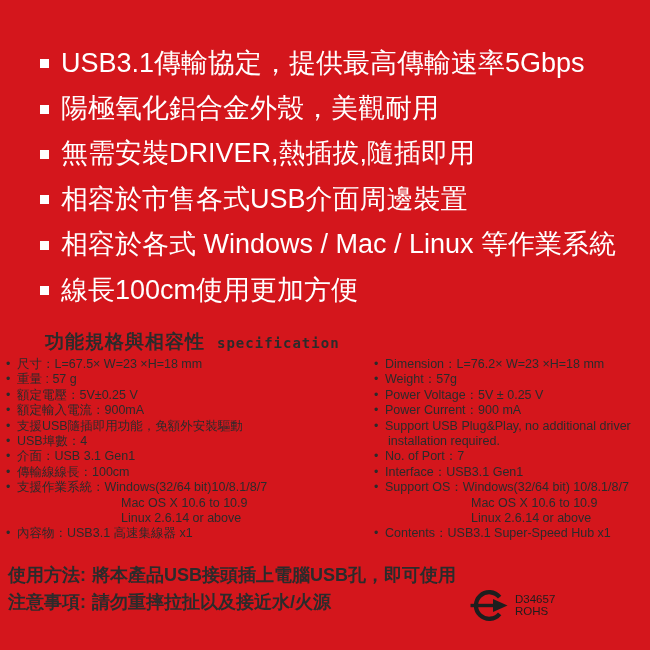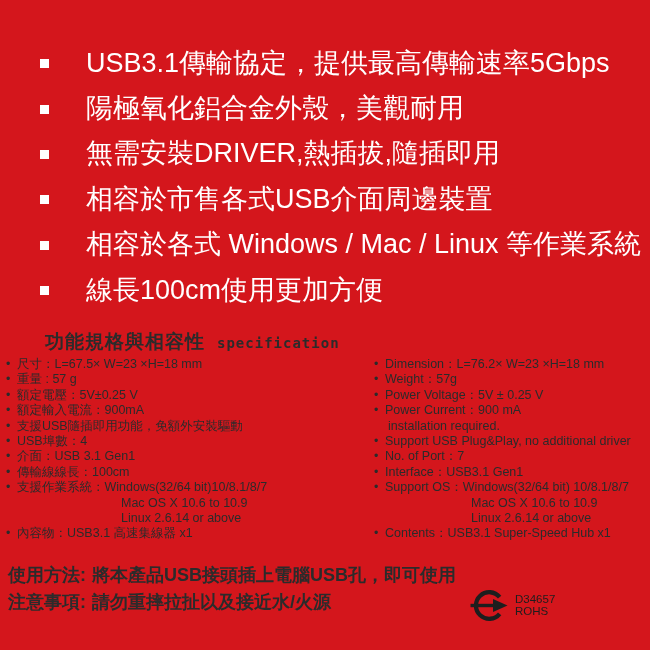--- a/index.html
+++ b/index.html
@@ -24,21 +24,20 @@
   .feature-bullet {
     width: 9px; height: 9px; flex: none;
     background: var(--feature-text);
     margin-right: 12px; margin-top: 2px;
   }
   .feature-text {
     color: var(--feature-text);
     font-size: 27px;
     white-space: nowrap;
     letter-spacing: 0px;
-    margin-left: 25px;
   }
 
   
   .spec-heading { position: absolute; left: 6px; top: 329px; color: var(--spec-text); white-space: nowrap; margin-left: 39px; }
   .heading-zh { font-size: 19px; font-weight: bold; letter-spacing: 1px; }
   .heading-en {
     font-family: "DejaVu Sans Mono", "Liberation Mono", monospace;
     font-size: 14px; font-weight: bold; letter-spacing: 1px;
     margin-left: 12px;
   }
@@ -192,28 +191,28 @@
       <div class="spec-line">
         <span class="spec-dot"></span>
         <span class="spec-text">Power Voltage：5V ± 0.25 V</span>
       </div>
 
       <div class="spec-line">
         <span class="spec-dot"></span>
         <span class="spec-text">Power Current：900 mA</span>
       </div>
 
+      <div class="spec-line">
+        <span class="spec-dot"></span>
+        <span class="spec-text">Support USB Plug&amp;Play, no additional driver</span>
+      </div>
+
       <div class="spec-line cont-wrap no-bullet">
         <span class="spec-dot"></span>
         <span class="spec-text">installation required.</span>
-      </div>
-
-      <div class="spec-line">
-        <span class="spec-dot"></span>
-        <span class="spec-text">Support USB Plug&amp;Play, no additional driver</span>
       </div>
 
       <div class="spec-line">
         <span class="spec-dot"></span>
         <span class="spec-text">No. of Port：7</span>
       </div>
 
       <div class="spec-line">
         <span class="spec-dot"></span>
         <span class="spec-text">Interface：USB3.1 Gen1</span>

